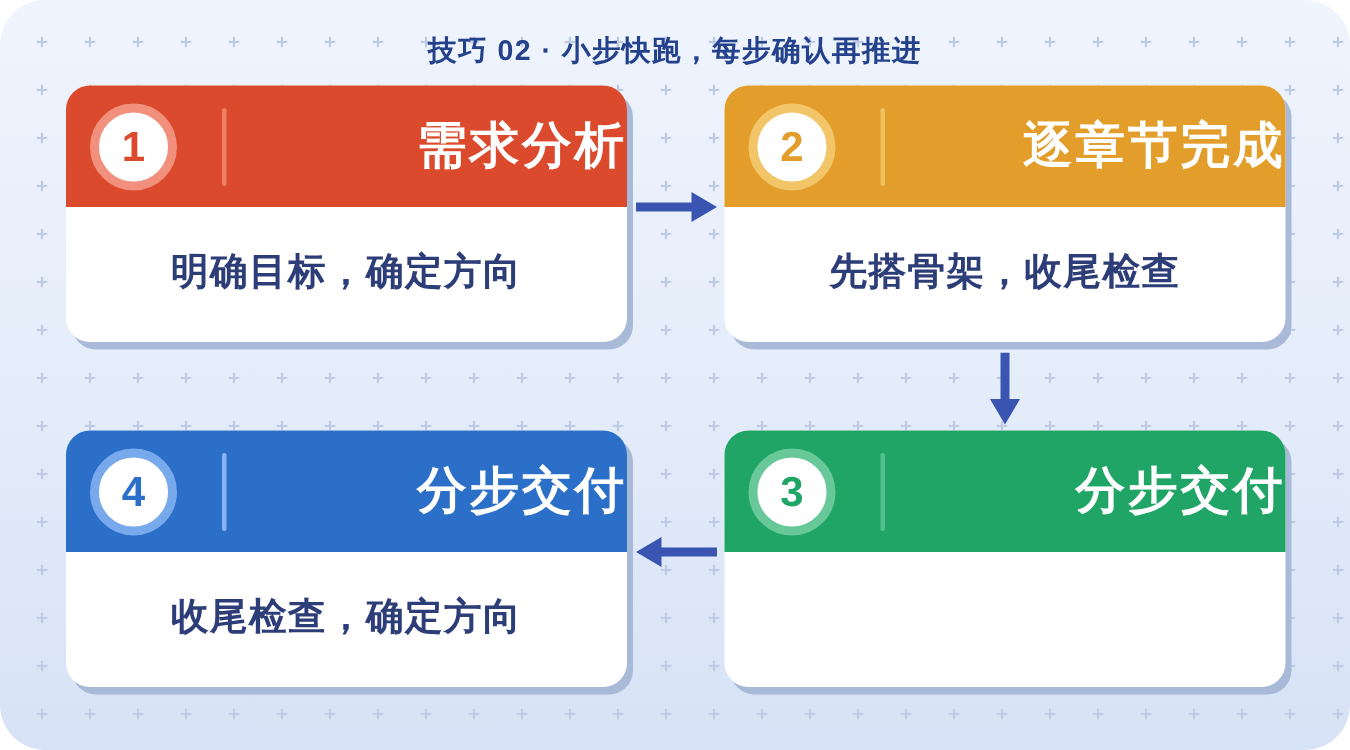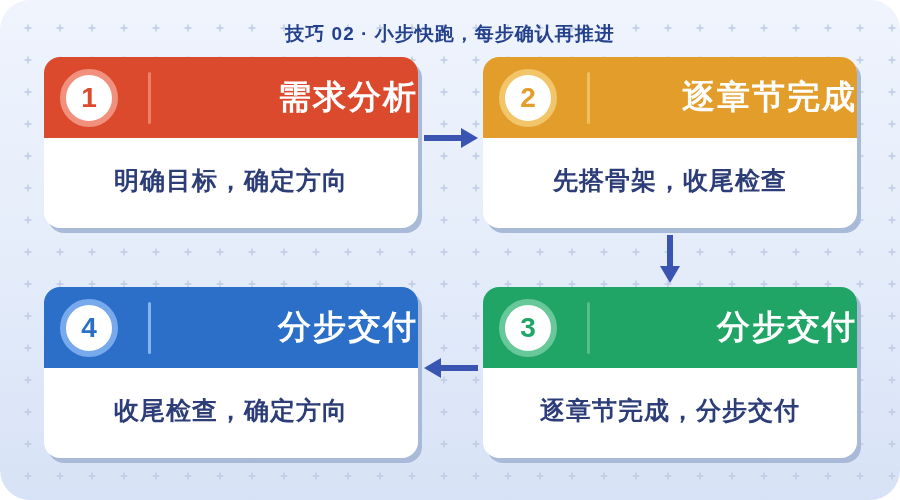--- a/index.html
+++ b/index.html
@@ -143,21 +143,20 @@
     </div>
     <div class="card-body">先搭骨架，收尾检查</div>
   </div>
 
   <div class="card card-3 green">
     <div class="card-header">
       <div class="badge">3</div>
       <div class="divider"></div>
       <div class="card-title">分步交付</div>
     </div>
-    <div class="card-body">逐章节完成，分步交付</div>
   </div>
 
   <div class="card card-4 blue">
     <div class="card-header">
       <div class="badge">4</div>
       <div class="divider"></div>
       <div class="card-title">分步交付</div>
     </div>
     <div class="card-body">收尾检查，确定方向</div>
   </div>

